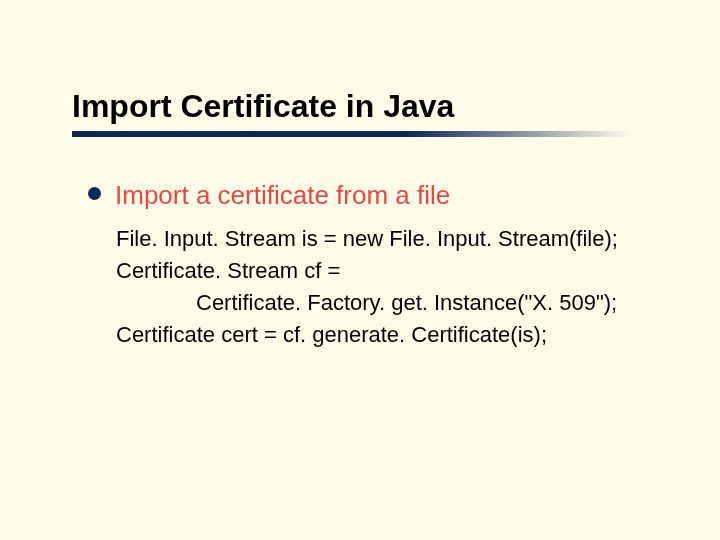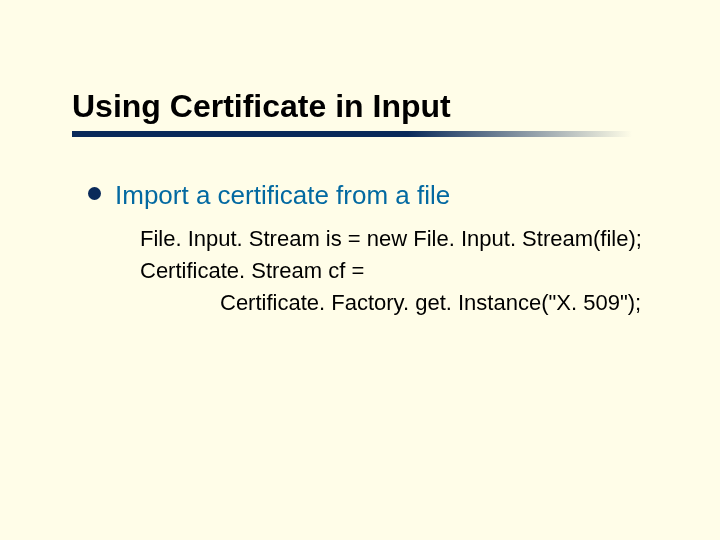--- a/index.html
+++ b/index.html
@@ -50,54 +50,55 @@
   .bullet-dot {
     width: 13px;
     height: 13px;
     border-radius: 50%;
     background: #0a2a5a;
     flex: 0 0 13px;
     margin-top: 7px;
   }
   .bullet-text {
     font-size: 26px;
-    color: #0369a1;
+    color: #ef4444;
   }
   .code-block {
-    margin-left: 52px;
+    margin-left: 28px;
     margin-top: 8px;
     font-size: 22px;
     color: #000;
     line-height: 1.45;
   }
   .code-line {
     white-space: pre;
   }
   .indent {
     padding-left: 80px;
   }
 </style>
 </head>
 <body>
 
 <div class="slide">
 
   <div class="title-wrap">
-    <div class="title">Using Certificate in Input</div>
+    <div class="title">Import Certificate in Java</div>
     <div class="underline"></div>
   </div>
 
   <div class="body">
 
     <div class="bullet-row">
       <div class="bullet-dot"></div>
       <div class="bullet-text">Import a certificate from a file</div>
     </div>
 
     <div class="code-block">
       <div class="code-line">File. Input. Stream is = new File. Input. Stream(file);</div>
       <div class="code-line">Certificate. Stream cf =</div>
       <div class="code-line indent">Certificate. Factory. get. Instance("X. 509");</div>
+      <div class="code-line">Certificate cert = cf. generate. Certificate(is);</div>
     </div>
 
   </div>
 
 </div>
 
 </body></html>

